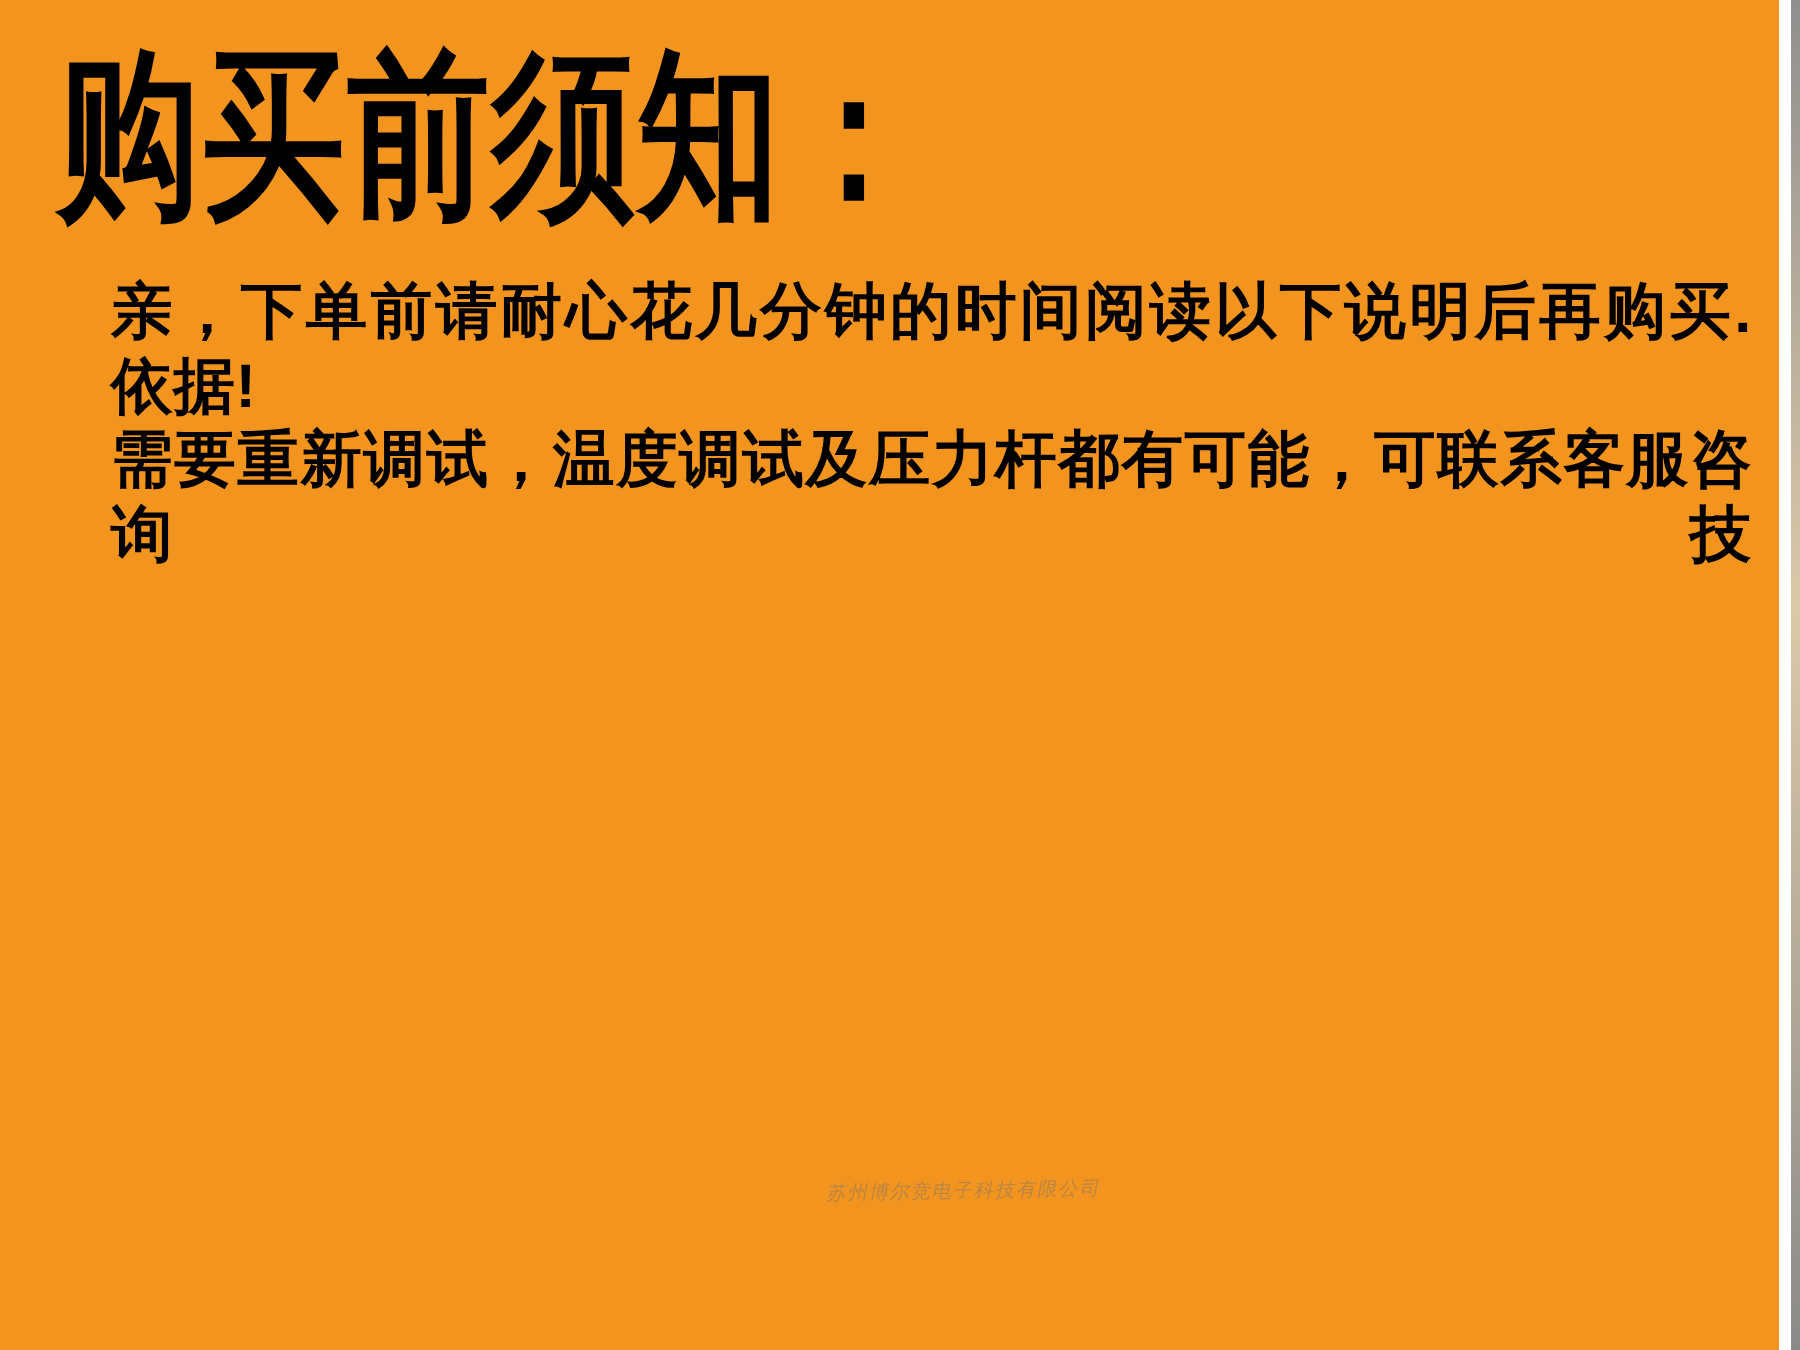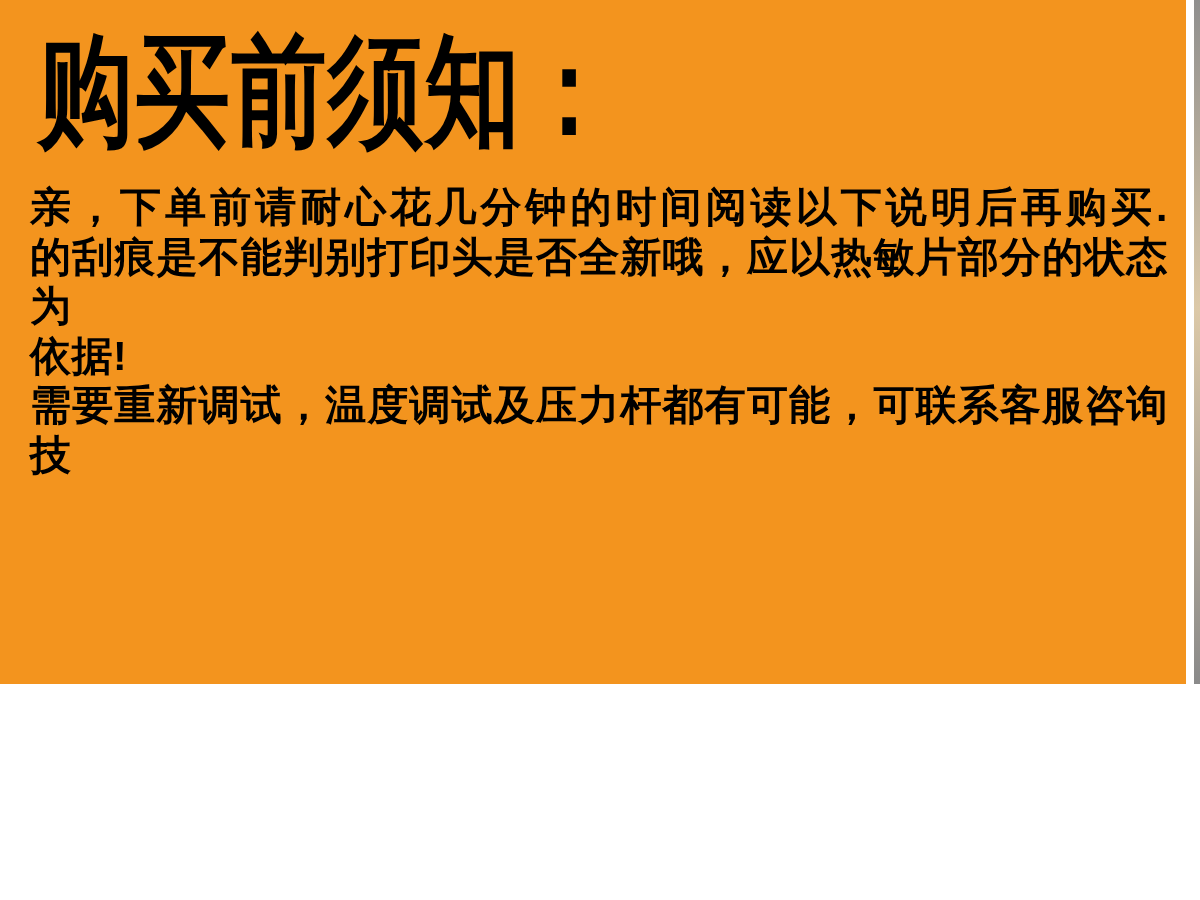--- a/index.html
+++ b/index.html
@@ -1,18 +1,18 @@
 <!DOCTYPE html>
 <html><head>
 <meta charset="utf-8">
 <style>
   html,body{margin:0;padding:0;}
   .poster{
     position:relative;
-    width:1200px;height:684px;
+    width:1200px;height:900px;
     background:var(--bg,#F3941E);
     color:var(--fg,#000000);
     overflow:hidden;
     font-family:"Liberation Sans",sans-serif;
   }
   .title{
     position:absolute;
     left:38px;top:26px;
     font-family:"Liberation Serif",serif;
     font-weight:900;
@@ -27,20 +27,21 @@
     position:absolute;
     left:30px;right:32px;top:183px;
     font-weight:900;
     font-size:41px;
     line-height:49.5px;
     letter-spacing:0.5px;
   }
   .line{
     text-align:justify;
     text-align-last:justify;
+    margin-left:44px;
   }
   .line.short{
     text-align-last:left;
   }
   .watermark{
     position:absolute;
     left:552px;top:785px;
     font-size:13px;
     font-family:"Liberation Serif",serif;
     color:var(--wm,#8A7A66);
@@ -60,21 +61,20 @@
 </style>
 </head>
 <body>
 
 <div class="poster" style="--bg: #F3941E; --fg: #000000; --wm: #8A7A66;">
 
   <div class="title">购买前须知：</div>
 
   <div class="notice-body">
     <div class="line">亲，下单前请耐心花几分钟的时间阅读以下说明后再购买.</div>
-    <div class="line">的刮痕是不能判别打印头是否全新哦，应以热敏片部分的状态为</div>
     <div class="line short">依据!</div>
     <div class="line">需要重新调试，温度调试及压力杆都有可能，可联系客服咨询技</div>
 
   </div>
 
   <div class="watermark">苏州博尔竞电子科技有限公司</div>
 
   <div class="edge-white"></div>
   <div class="edge-gray"></div>
 

